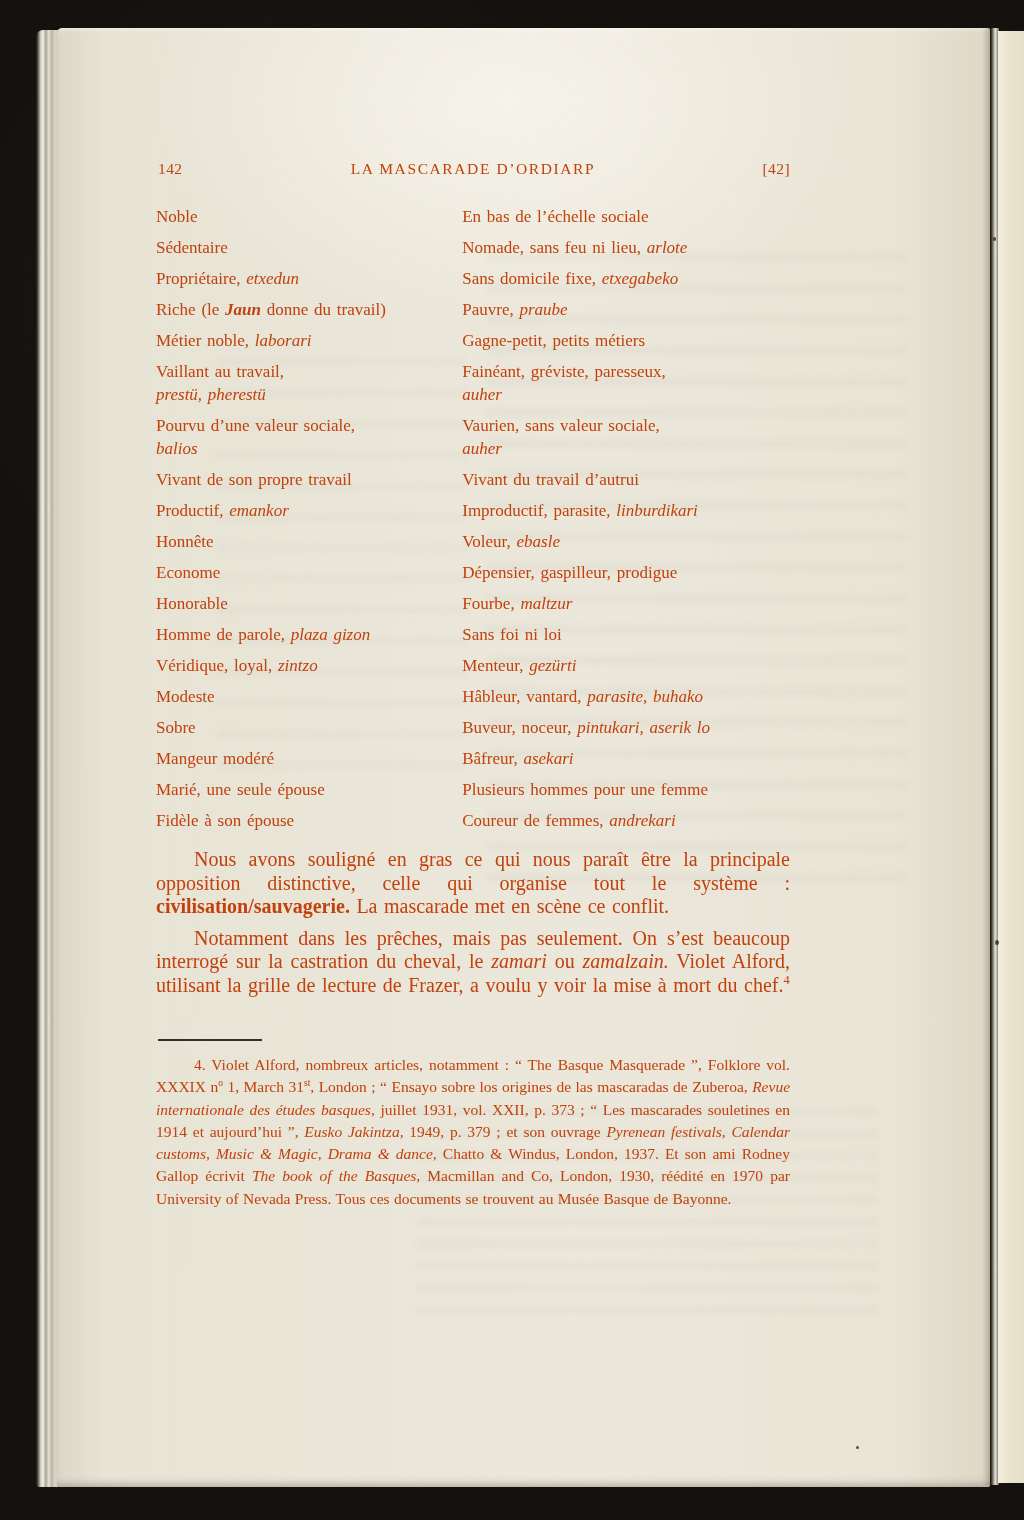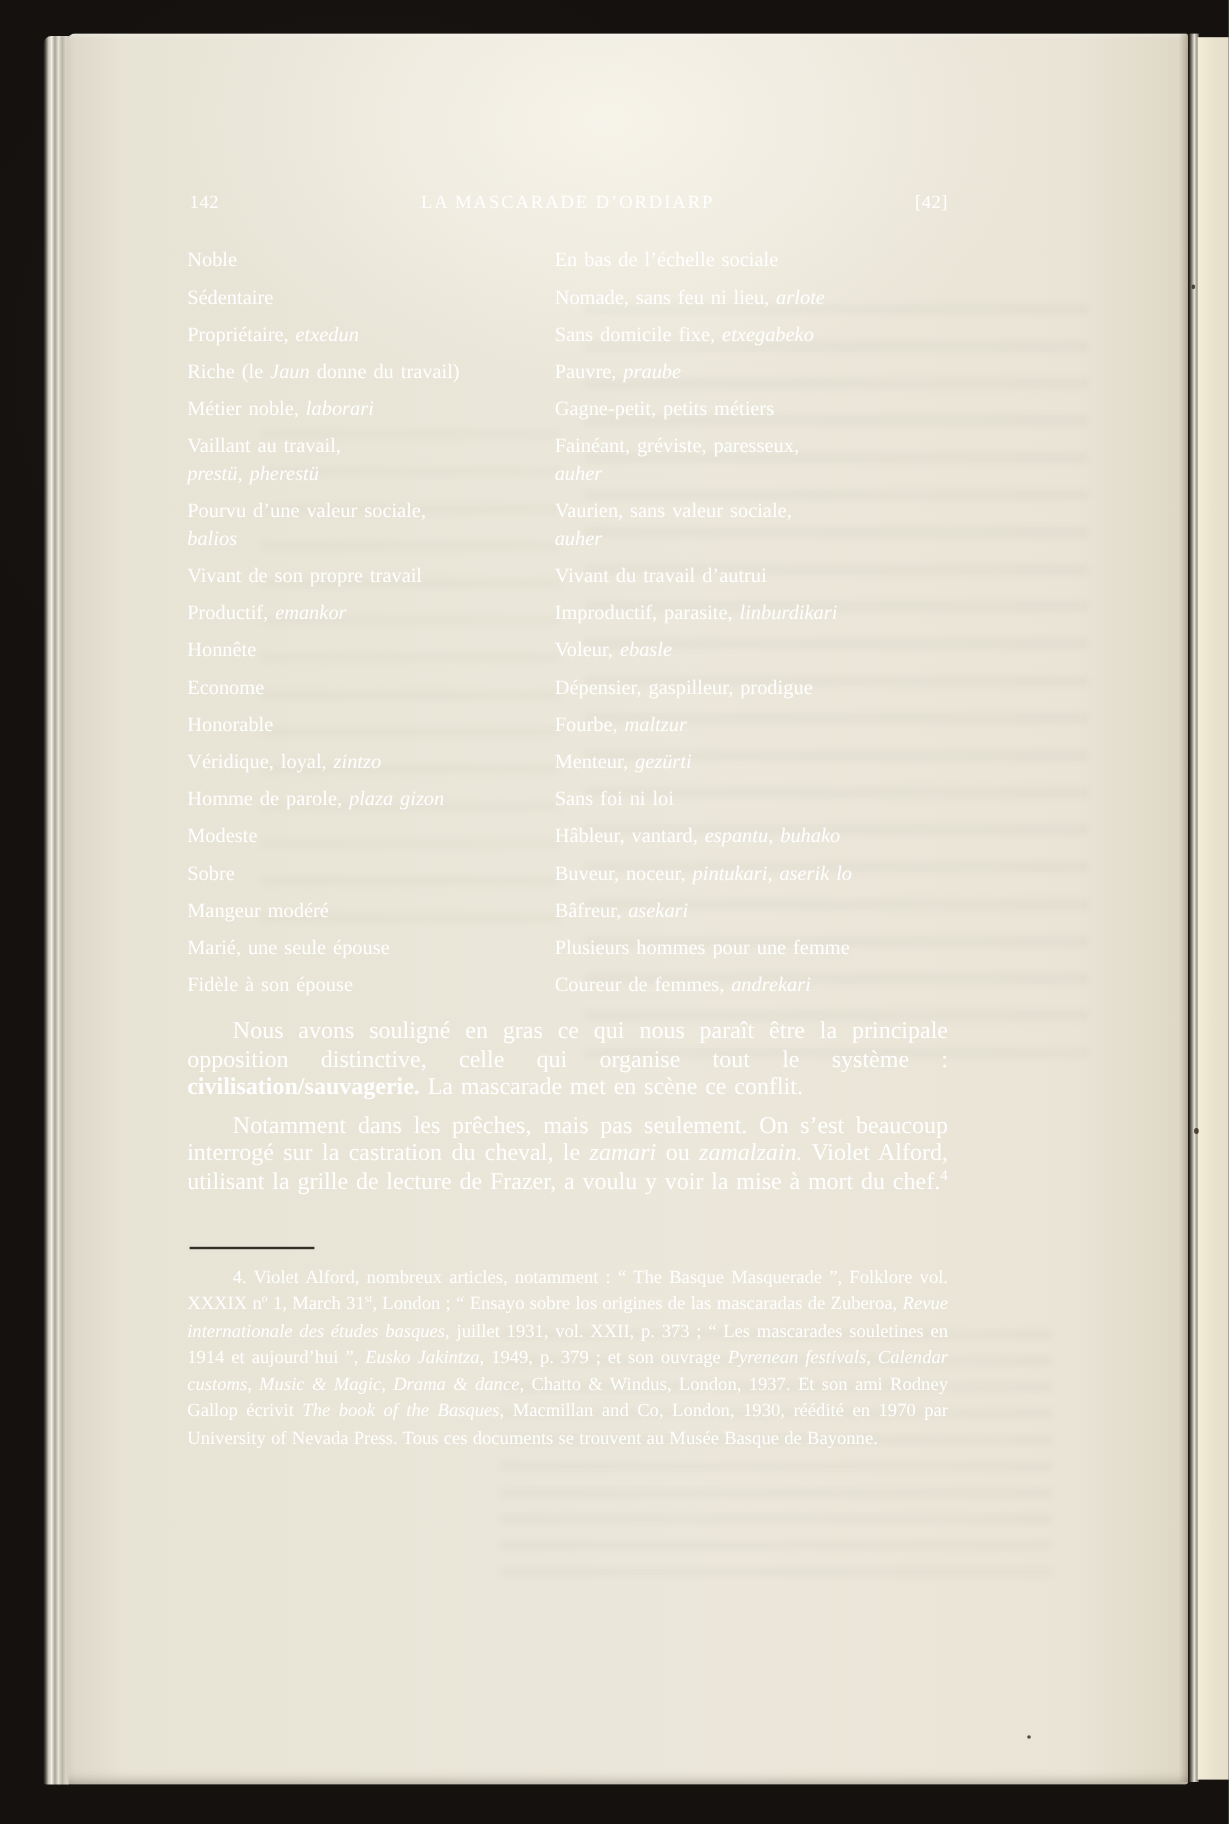--- a/index.html
+++ b/index.html
@@ -42,21 +42,21 @@
   }
 
   
   .sliver {
     position: absolute; left: 998px; top: 31px; width: 26px; height: 1452px;
     background: linear-gradient(90deg, #f3edd9 0%, #eae3cd 45%, #e5decb 100%);
   }
 
   .content {
     position: absolute; left: 156px; top: 160px; width: 634px;
-    color: #ffffff;
+    color: #c2410c;
   }
 
   .pg-header {
     position: relative; height: 22px;
     font-size: 15.5px; letter-spacing: 0.4px;
   }
   .pg-num { position: absolute; left: 2px; top: 0; }
   .running-title {
     position: absolute; left: 50%; top: 0; transform: translateX(-50%);
     white-space: nowrap; letter-spacing: 1.6px;
@@ -141,21 +141,21 @@
     <div class="opp-left"><span>Sédentaire</span></div>
     <div class="opp-right"><span>Nomade, sans feu ni lieu, </span><span style="font-style: italic;">arlote</span></div>
   </div>
 
   <div class="opp-row">
     <div class="opp-left"><span>Propriétaire, </span><span style="font-style: italic;">etxedun</span></div>
     <div class="opp-right"><span>Sans domicile fixe, </span><span style="font-style: italic;">etxegabeko</span></div>
   </div>
 
   <div class="opp-row">
-    <div class="opp-left"><span>Riche (le </span><span style="font-style: italic;">Jaun</span><span> donne du travail)</span></div>
+    <div class="opp-left"><span>Riche (le </span><span style="font-style: italic; font-weight: bold;">Jaun</span><span> donne du travail)</span></div>
     <div class="opp-right"><span>Pauvre, </span><span style="font-style: italic;">praube</span></div>
   </div>
 
   <div class="opp-row">
     <div class="opp-left"><span>Métier noble, </span><span style="font-style: italic;">laborari</span></div>
     <div class="opp-right"><span>Gagne-petit, petits métiers</span></div>
   </div>
 
   <div class="opp-row">
     <div class="opp-left"><span>Vaillant au travail,</span><br><span style="font-style: italic;">prestü, pherestü</span></div>
@@ -186,32 +186,32 @@
     <div class="opp-left"><span>Econome</span></div>
     <div class="opp-right"><span>Dépensier, gaspilleur, prodigue</span></div>
   </div>
 
   <div class="opp-row">
     <div class="opp-left"><span>Honorable</span></div>
     <div class="opp-right"><span>Fourbe, </span><span style="font-style: italic;">maltzur</span></div>
   </div>
 
   <div class="opp-row">
+    <div class="opp-left"><span>Homme de parole, </span><span style="font-style: italic;">plaza gizon</span></div>
+    <div class="opp-right"><span>Sans foi ni loi</span></div>
+  </div>
+
+  <div class="opp-row">
     <div class="opp-left"><span>Véridique, loyal, </span><span style="font-style: italic;">zintzo</span></div>
     <div class="opp-right"><span>Menteur, </span><span style="font-style: italic;">gezürti</span></div>
   </div>
 
   <div class="opp-row">
-    <div class="opp-left"><span>Homme de parole, </span><span style="font-style: italic;">plaza gizon</span></div>
-    <div class="opp-right"><span>Sans foi ni loi</span></div>
-  </div>
-
-  <div class="opp-row">
     <div class="opp-left"><span>Modeste</span></div>
-    <div class="opp-right"><span>Hâbleur, vantard, </span><span style="font-style: italic;">espantu, buhako</span></div>
+    <div class="opp-right"><span>Hâbleur, vantard, </span><span style="font-style: italic;">parasite, buhako</span></div>
   </div>
 
   <div class="opp-row">
     <div class="opp-left"><span>Sobre</span></div>
     <div class="opp-right"><span>Buveur, noceur, </span><span style="font-style: italic;">pintukari, aserik lo</span></div>
   </div>
 
   <div class="opp-row">
     <div class="opp-left"><span>Mangeur modéré</span></div>
     <div class="opp-right"><span>Bâfreur, </span><span style="font-style: italic; text-align: center;">asekari</span></div>

